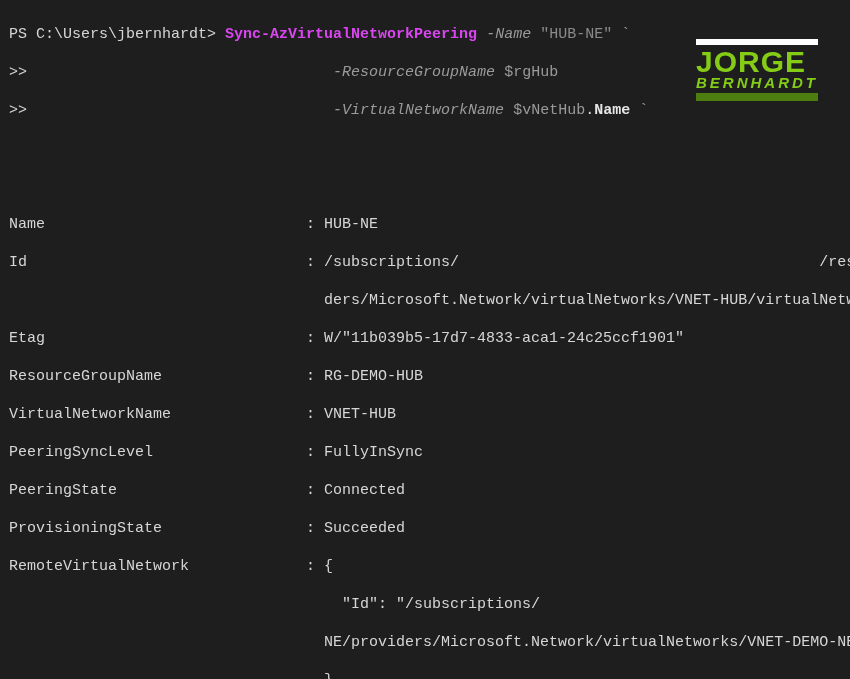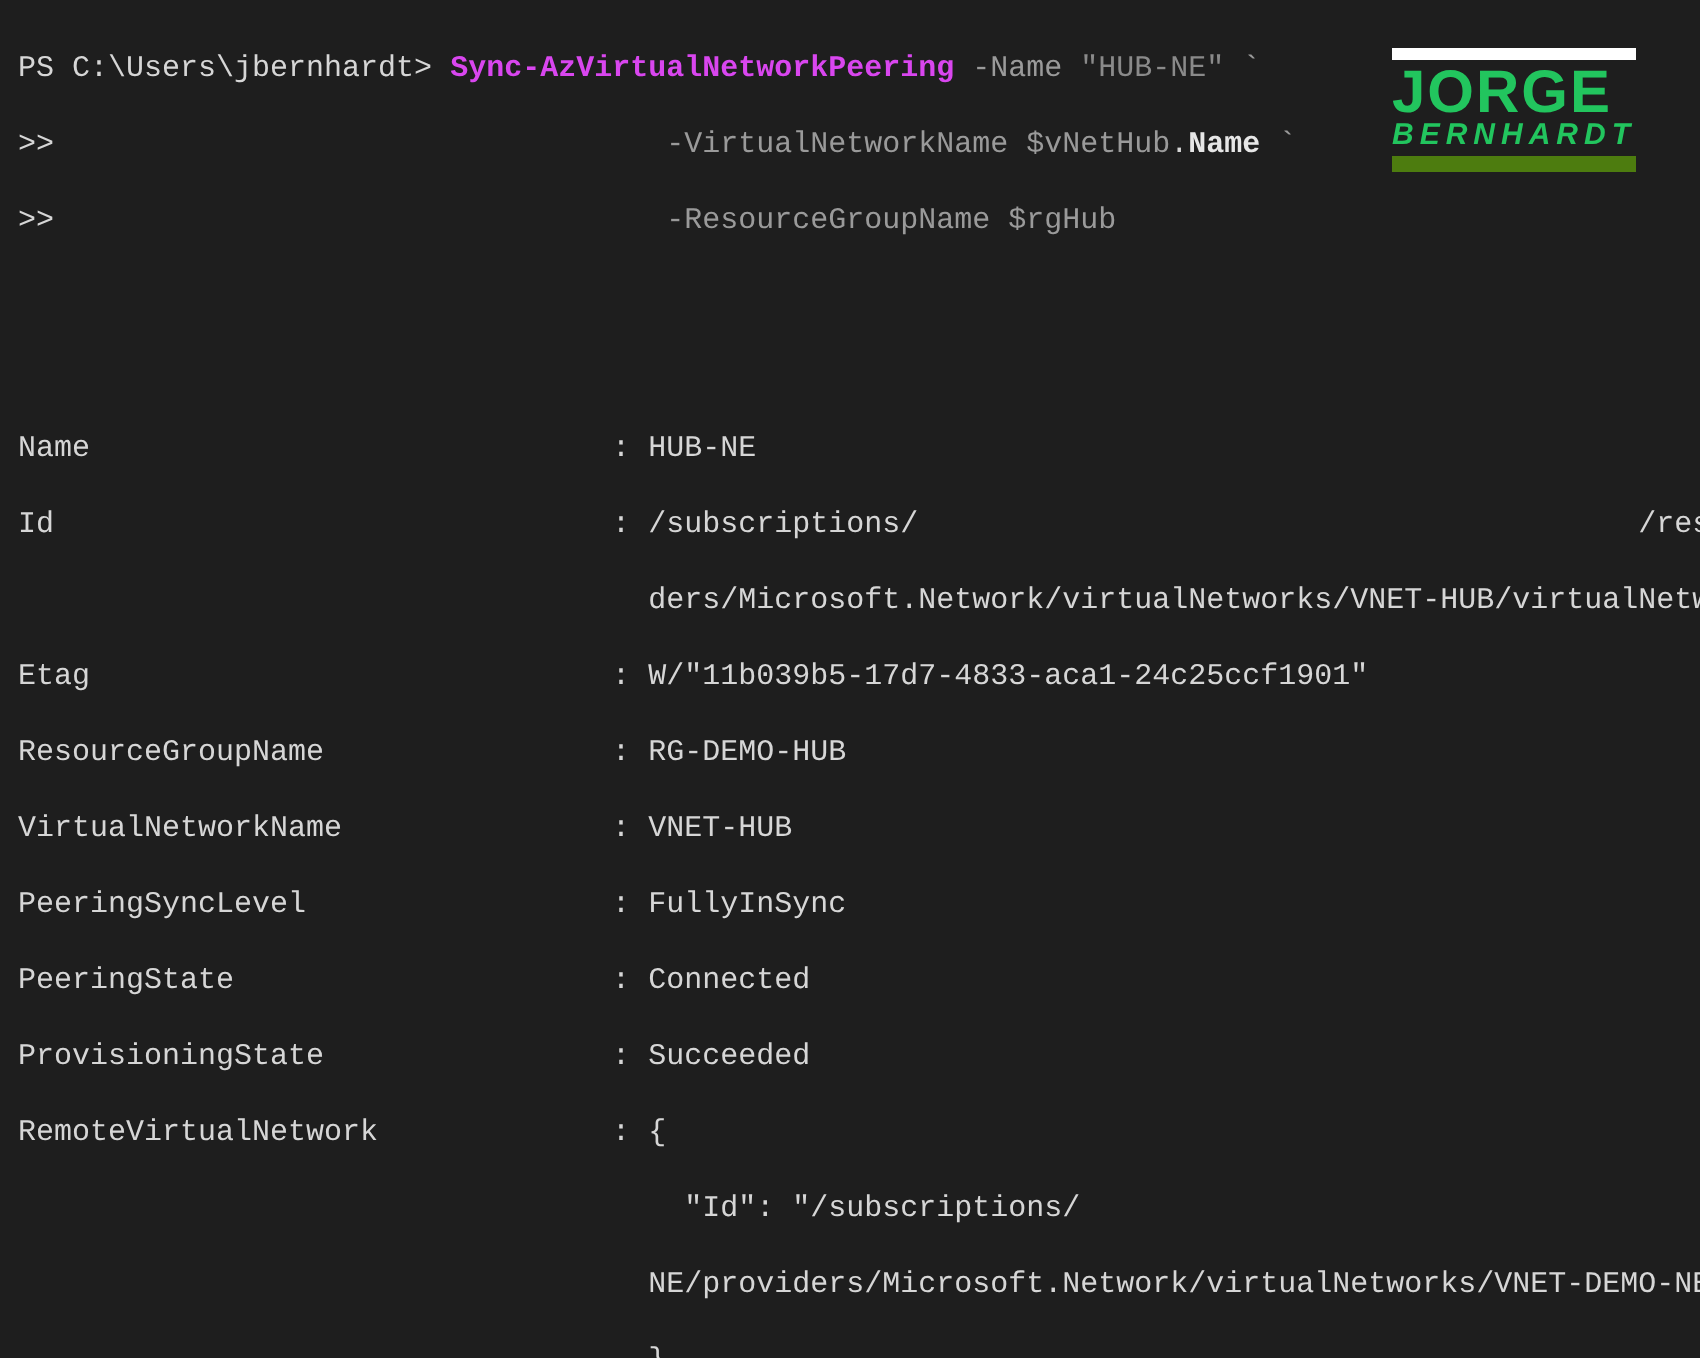--- a/index.html
+++ b/index.html
@@ -15,34 +15,34 @@
     color: #d6d6d6;
   }
   .terminal {
     position: relative;
     padding: 6px 9px;
     box-sizing: border-box;
     white-space: pre;
     letter-spacing: 0px;
   }
   .tok-cmd    { color: #d946ef; font-weight: bold; }
-  .tok-param  { color: #9a9a9a; }
+  .tok-param  { color: #9a9a9a; font-style: italic; }
   .tok-str    { color: #8a8a8a; }
   .tok-var    { color: #9a9a9a; }
   .tok-member { color: #e6e6e6; font-weight: 600; }
   .tok-backtick { color: #9a9a9a; }
   .prompt    { color: #d6d6d6; text-align: center; }
 
   
   .logo {
     position: absolute;
-    top: 24px;
+    top: 39px;
     right: 32px;
     text-align: left;
-    color: #22c55e;
+    color: #84cc16;
     user-select: none;
     pointer-events: none;
   }
   .logo .top {
     font-family: "Arial Black", Arial, sans-serif;
     font-size: 30px;
     font-weight: 900;
     line-height: 26px;
     letter-spacing: 1px;
     border-top: 6px solid #fff;
@@ -57,22 +57,22 @@
     border-bottom: 8px solid #4d7c0f;
     padding-bottom: 3px;
     font-style: italic;
   }
 </style>
 </head>
 <body>
 
 <div class="terminal">
 <div><span class="prompt">PS C:\Users\jbernhardt&gt;</span> <span class="tok-cmd">Sync-AzVirtualNetworkPeering</span> <span class="tok-param">-Name</span> <span class="tok-str">"HUB-NE"</span> <span class="tok-backtick">`</span></div>
+<div><span class="prompt">&gt;&gt;</span>                                  <span class="tok-param">-ResourceGroupName</span> <span class="tok-var">$rgHub</span></div>
 <div><span class="prompt">&gt;&gt;</span>                                  <span class="tok-param">-VirtualNetworkName</span> <span class="tok-var">$vNetHub</span><span>.</span><span class="tok-member">Name</span> <span class="tok-backtick">`</span></div>
-<div><span class="prompt">&gt;&gt;</span>                                  <span class="tok-param">-ResourceGroupName</span> <span class="tok-var">$rgHub</span></div>
 <div>&nbsp;</div>
 <div>&nbsp;</div>
 <div><span>Name                             : </span><span>HUB-NE</span></div>
 <div><span>Id                               : </span><span>/subscriptions/                                        /resourceProvi</span></div>
 <div><span>                                   </span><span>ders/Microsoft.Network/virtualNetworks/VNET-HUB/virtualNetworkPeerings</span></div>
 <div><span>Etag                             : </span><span>W/"11b039b5-17d7-4833-aca1-24c25ccf1901"</span></div>
 <div><span>ResourceGroupName                : </span><span>RG-DEMO-HUB</span></div>
 <div><span>VirtualNetworkName               : </span><span>VNET-HUB</span></div>
 <div><span>PeeringSyncLevel                 : </span><span>FullyInSync</span></div>
 <div><span>PeeringState                     : </span><span>Connected</span></div>

